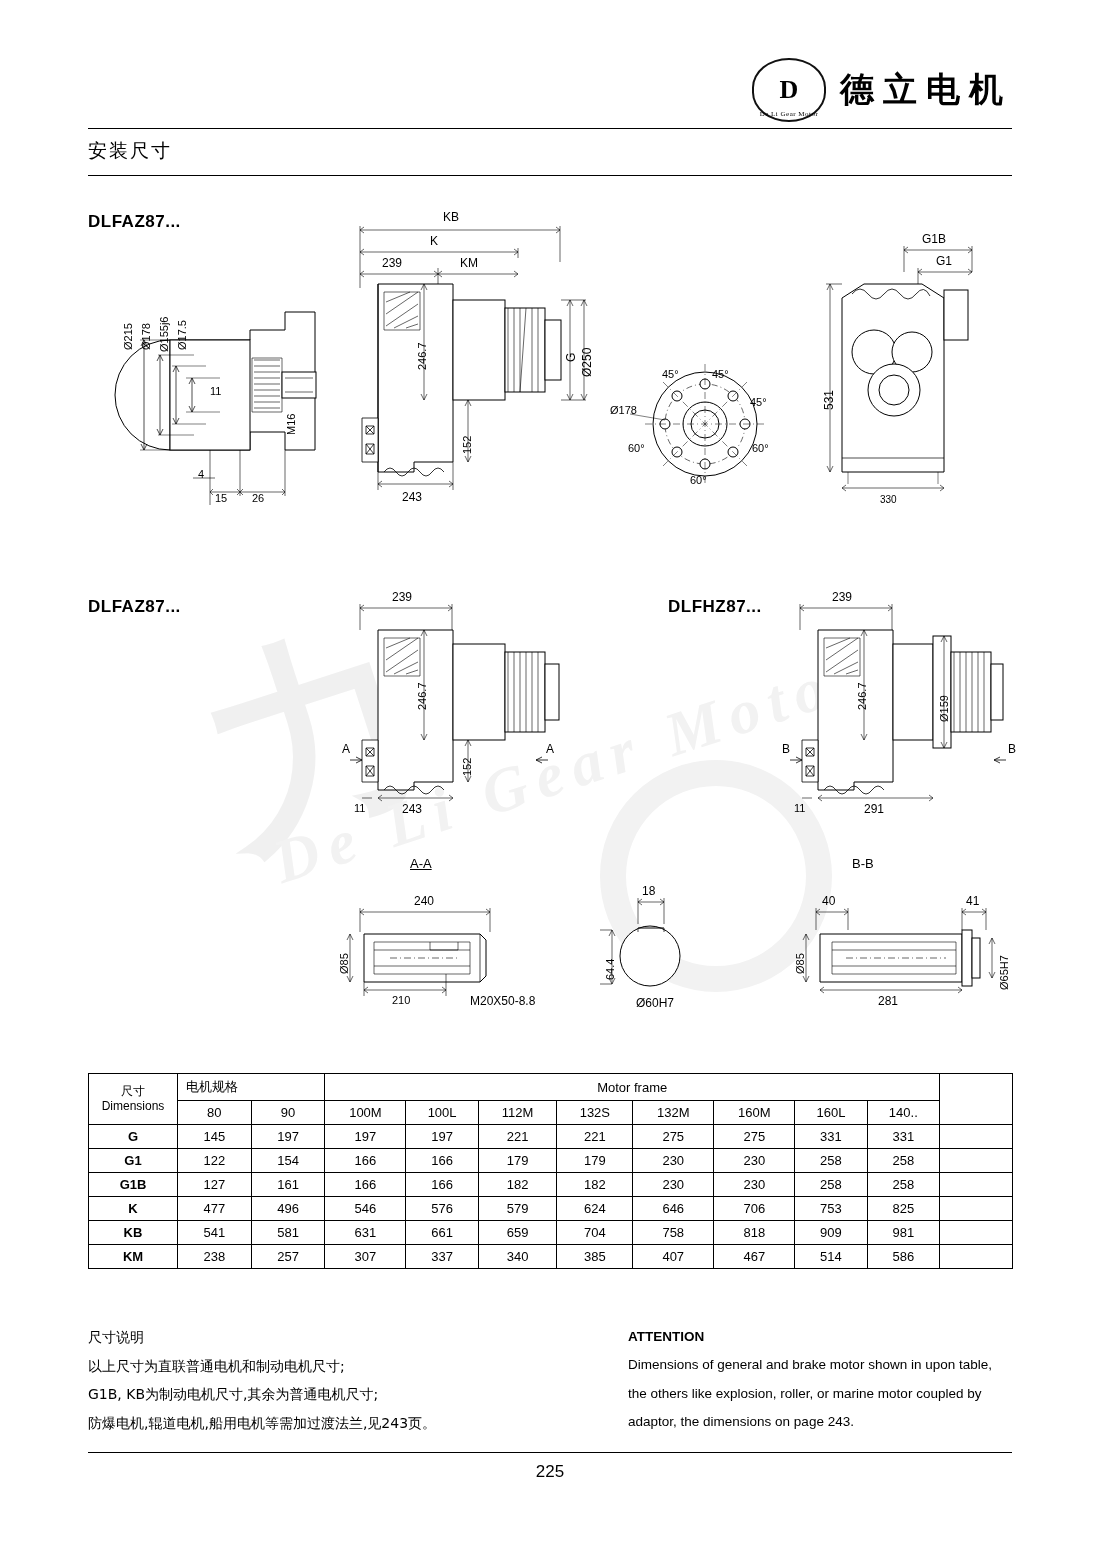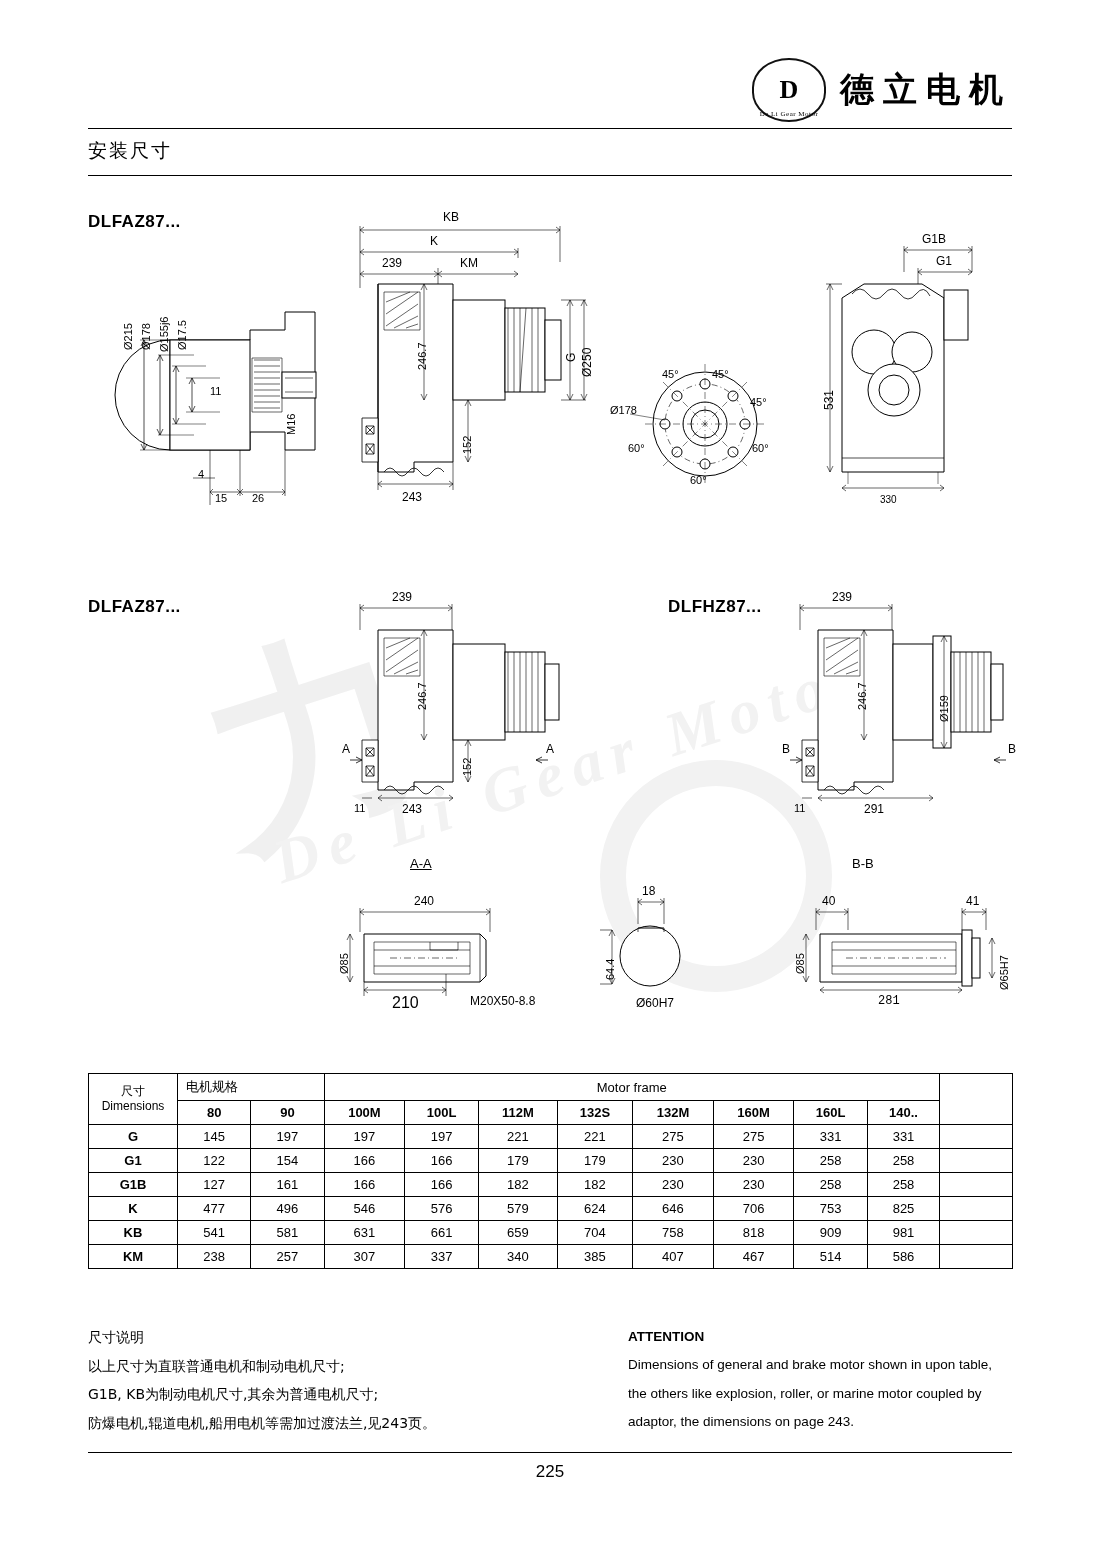--- a/index.html
+++ b/index.html
@@ -66,21 +66,21 @@
 
   
   .tbl-wrap{position:absolute;left:88px;top:1073px;width:925px;}
   table{border-collapse:collapse;width:100%;font-size:13px;}
   table th,table td{border:1px solid #000;text-align:center;padding:4px 0;}
   .th-dim{width:88px;font-size:12px;line-height:1.25;}
   .row-lbl{font-weight:bold;}
   .hdr-row1 td{font-weight:normal;}
   .hdr-motor-cn{text-align:left;padding-left:8px;font-family:"DejaVu Sans",sans-serif;}
   .col-last{width:72px;}
-  thead .sub th{font-weight:bold;}
+  thead .sub th{font-weight:normal;}
 
   
   .notes-left{position:absolute;left:88px;top:1323px;width:430px;font-family:"DejaVu Sans",sans-serif;font-size:14px;line-height:2.05;}
   .notes-right{position:absolute;left:628px;top:1323px;width:420px;font-size:13.5px;line-height:2.1;}
   .notes-right .att{font-weight:bold;}
 
   .footrule{position:absolute;left:88px;right:88px;top:1452px;height:1px;background:#000;}
   .pageno{position:absolute;left:0;right:0;top:1462px;text-align:center;font-size:17px;}
 </style>
 </head>
@@ -465,21 +465,21 @@
           <path d="M17 104 L20 110 L23 104"></path>
         <path d="M34 118 L116 118"></path>
           <path d="M38 115 L34 118 L38 121"></path>
           <path d="M112 115 L116 118 L112 121"></path>
         <path d="M34 110 L34 124 M116 102 L116 124"></path>
       </g>
     </svg>
     <div style="position:absolute;left:80px;top:-16px;font-size:13px;text-decoration:underline;">A-A</div>
     <div style="position:absolute;left:84px;top:22px;font-size:12px;">240</div>
     <div style="position:absolute;left:8px;top:102px;transform:rotate(-90deg);transform-origin:left top;font-size:11px;">Ø85</div>
-    <div style="position:absolute;left:62px;top:122px;font-size:16px;">210</div>
+    <div style="position:absolute;left:62px;top:122px;font-size:11px;">210</div>
     <div style="position:absolute;left:140px;top:122px;font-size:12px;">M20X50-8.8</div>
   </div>
 
   <div class="dwg" style="left:590px;top:880px;">
     <svg width="140" height="130" viewBox="0 0 140 130" fill="none" stroke="#000" stroke-width="1">
       <g stroke-width="0.6">
         <path d="M48 22 L74 22"></path>
           <path d="M52 19 L48 22 L52 25"></path>
           <path d="M70 19 L74 22 L70 25"></path>
         <path d="M48 18 L48 44 M74 18 L74 44"></path>
@@ -529,21 +529,21 @@
         <path d="M34 118 L176 118"></path>
           <path d="M38 115 L34 118 L38 121"></path>
           <path d="M172 115 L176 118 L172 121"></path>
       </g>
     </svg>
     <div style="position:absolute;left:66px;top:-16px;font-size:13px;">B-B</div>
     <div style="position:absolute;left:36px;top:22px;font-size:12px;">40</div>
     <div style="position:absolute;left:180px;top:22px;font-size:12px;">41</div>
     <div style="position:absolute;left:8px;top:102px;transform:rotate(-90deg);transform-origin:left top;font-size:11px;">Ø85</div>
     <div style="position:absolute;left:212px;top:118px;transform:rotate(-90deg);transform-origin:left top;font-size:11px;">Ø65H7</div>
-    <div style="position:absolute;left:92px;top:122px;font-size:12px;font-family:Liberation Mono, monospace;">281</div>
+    <div style="position:absolute;left:92px;top:122px;font-size:12px;">281</div>
   </div>
 
   <div class="tbl-wrap">
     <table>
       <thead>
         <tr class="hdr-row1">
           <td class="th-dim" rowspan="2">
             <div>尺寸</div>
             <div>Dimensions</div>
           </td>

